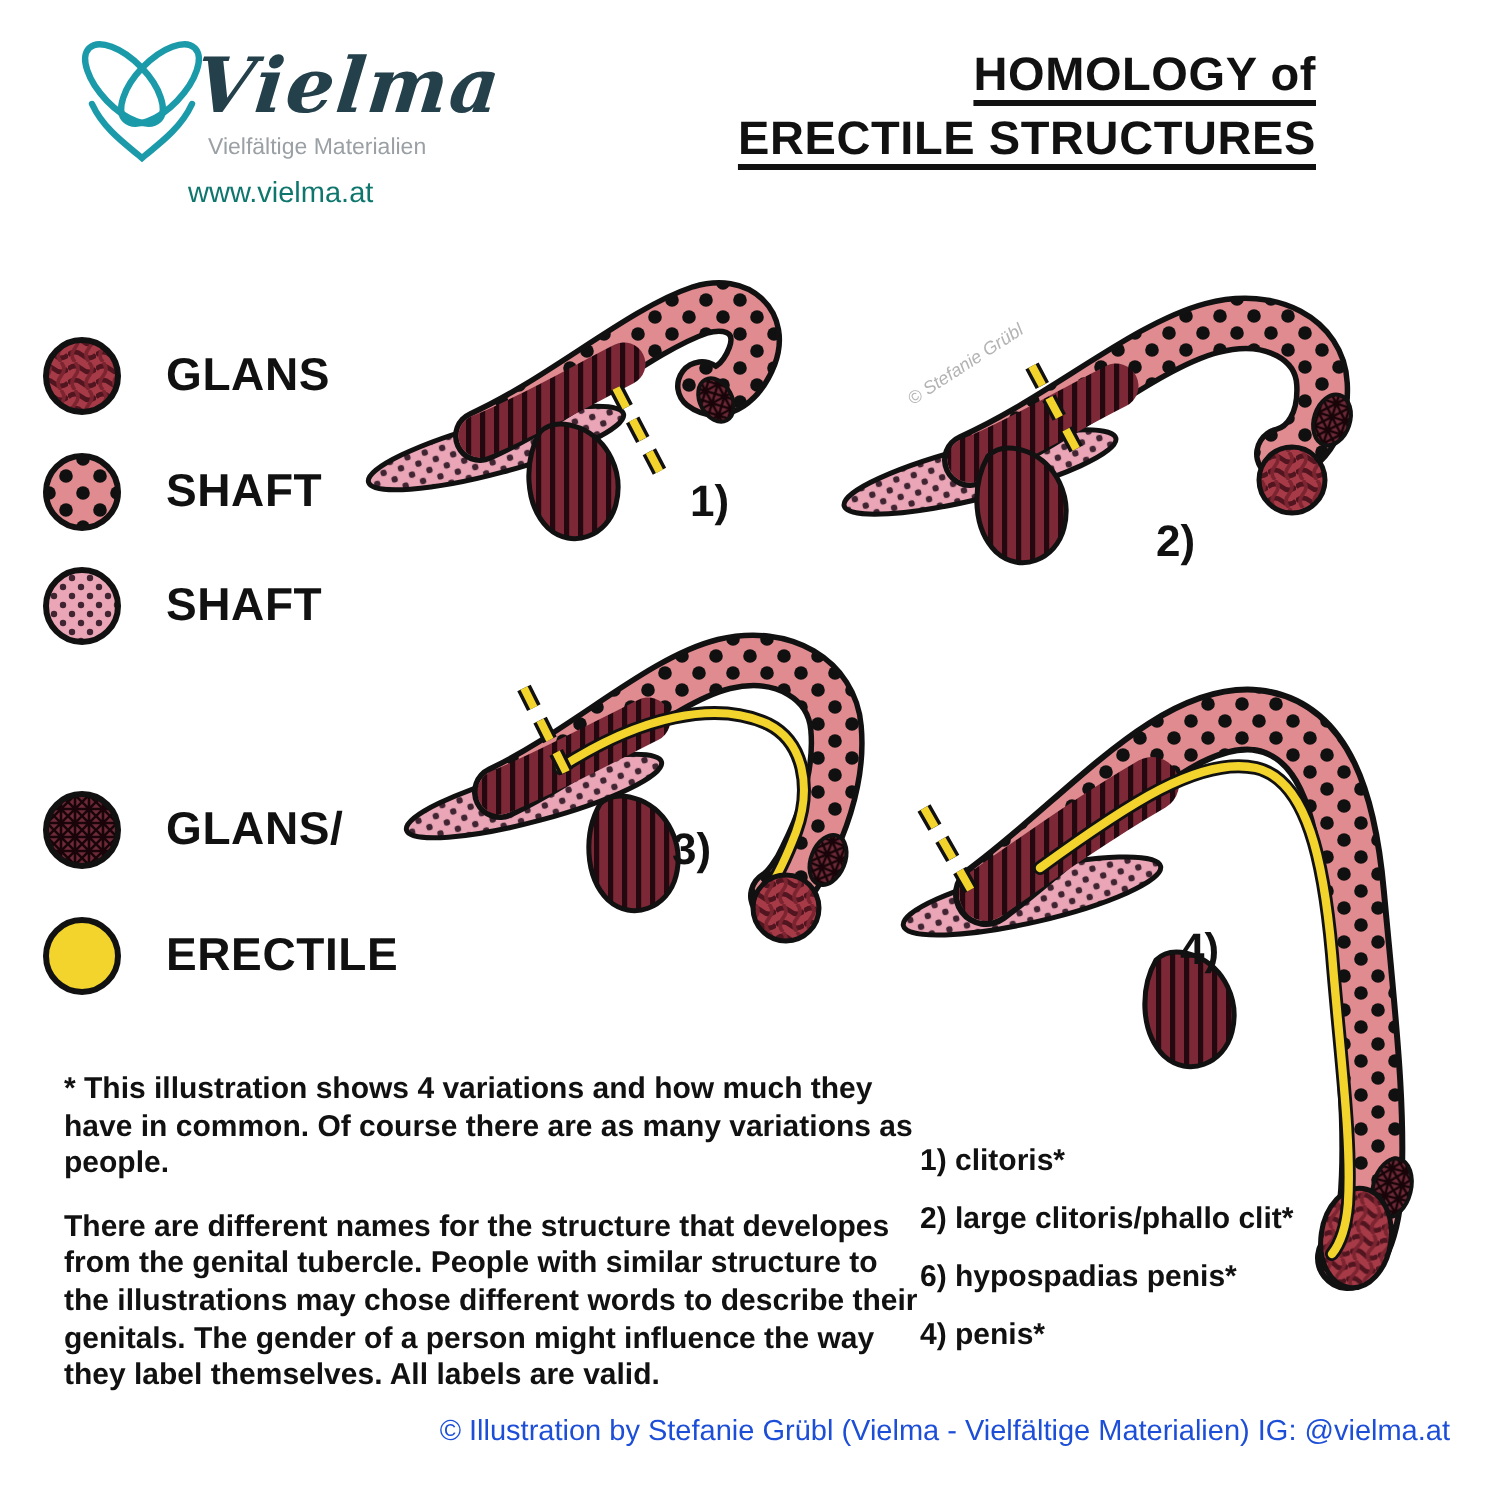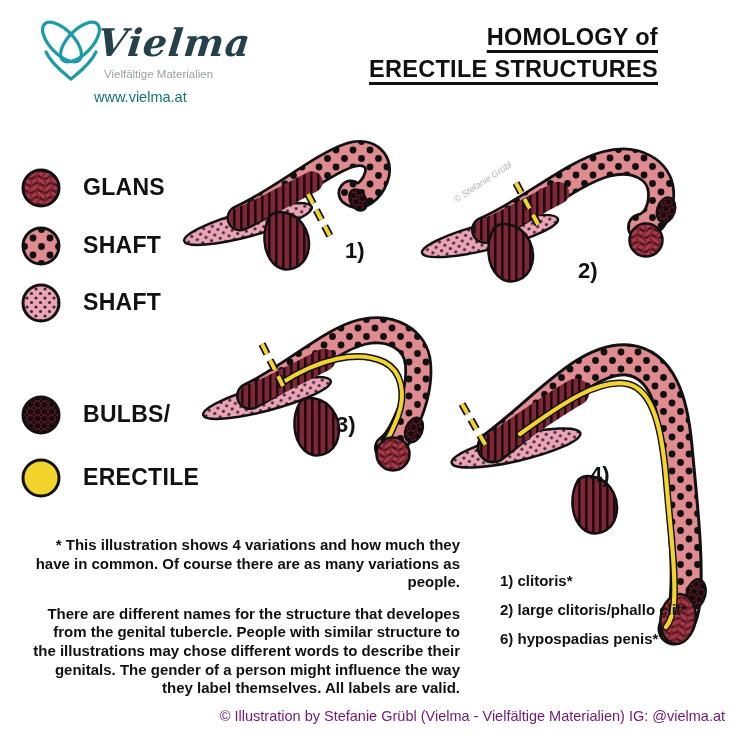--- a/index.html
+++ b/index.html
@@ -19,28 +19,28 @@
   
   .legend-row{position:absolute;left:20px;display:flex;align-items:center;}
   .legend-row svg{flex:0 0 auto;}
   .legend-label{margin-left:21px;font-weight:bold;font-size:23px;line-height:1.02;letter-spacing:.3px;}
   
   .fig-art{position:absolute;}
   .fig-num{position:absolute;font-weight:bold;font-size:22px;}
   #fig2-watermark{position:absolute;left:452px;top:196px;font-size:9px;color:#b3b3b3;
                   font-style:italic;transform:rotate(-33deg);transform-origin:left top;}
   
-  #notes{position:absolute;left:32px;top:536px;width:428px;font-weight:bold;font-size:15px;text-align:right;}
+  #notes{position:absolute;left:32px;top:536px;width:428px;font-weight:bold;font-size:15px;}
   #notes p{margin:0;line-height:1.24;}
   #notes p + p{margin-top:13px;}
   
-  #variations{position:absolute;left:460px;top:566px;font-weight:bold;font-size:15px;margin-left:40px;}
+  #variations{position:absolute;left:460px;top:566px;font-weight:bold;font-size:15px;}
   #variations div{line-height:29px;}
   
-  #footer-credit{position:absolute;right:20px;top:708px;font-size:14.5px;color:#701a75;}
+  #footer-credit{position:absolute;right:20px;top:708px;font-size:14.5px;color:#1d4ed8;}
 </style>
 </head>
 <body>
 
 <div id="poster">
 
   <svg width="0" height="0" style="position:absolute" aria-hidden="true">
     <defs>
       <pattern id="pat-glans" width="14" height="14" patternUnits="userSpaceOnUse">
         <rect width="14" height="14" fill="#a63a47"></rect>
@@ -100,21 +100,21 @@
     <svg width="42" height="42">
         <circle cx="21" cy="21" r="18" fill="url(#pat-crus)" stroke="#111" stroke-width="3"></circle>
       </svg>
     <span class="legend-label">SHAFT</span>
   </div>
   <div class="legend-row" style="top:394px">
     <svg width="42" height="42">
         <circle cx="21" cy="21" r="18" fill="url(#pat-hood)" stroke="#111" stroke-width="3"></circle>
       </svg>
     <span class="legend-label">
-      <span>BULBS/</span><br>
+      <span>GLANS/</span><br>
     </span>
   </div>
   <div class="legend-row" style="top:457px">
     <svg width="42" height="42">
         <circle cx="21" cy="21" r="18" fill="#f2d42c" stroke="#111" stroke-width="3"></circle>
       </svg>
     <span class="legend-label">ERECTILE</span>
   </div>
 
   <svg class="fig-art" style="left:170px;top:120px" width="230" height="170" viewBox="0 0 230 170">
@@ -183,17 +183,18 @@
 
   <div id="notes">
     <p>* This illustration shows 4 variations and how much they have in common. Of course there are as many variations as people.</p>
     <p>There are different names for the structure that developes from the genital tubercle. People with similar structure to the illustrations may chose different words to describe their genitals. The gender of a person might influence the way they label themselves. All labels are valid.</p>
   </div>
 
   <div id="variations">
     <div>1) clitoris*</div>
     <div>2) large clitoris/phallo clit*</div>
     <div>6) hypospadias penis*</div>
+    <div>4) penis*</div>
   </div>
 
   <div id="footer-credit">© Illustration by Stefanie Grübl (Vielma - Vielfältige Materialien) IG: @vielma.at</div>
 
 </div>
 
 </body></html>

